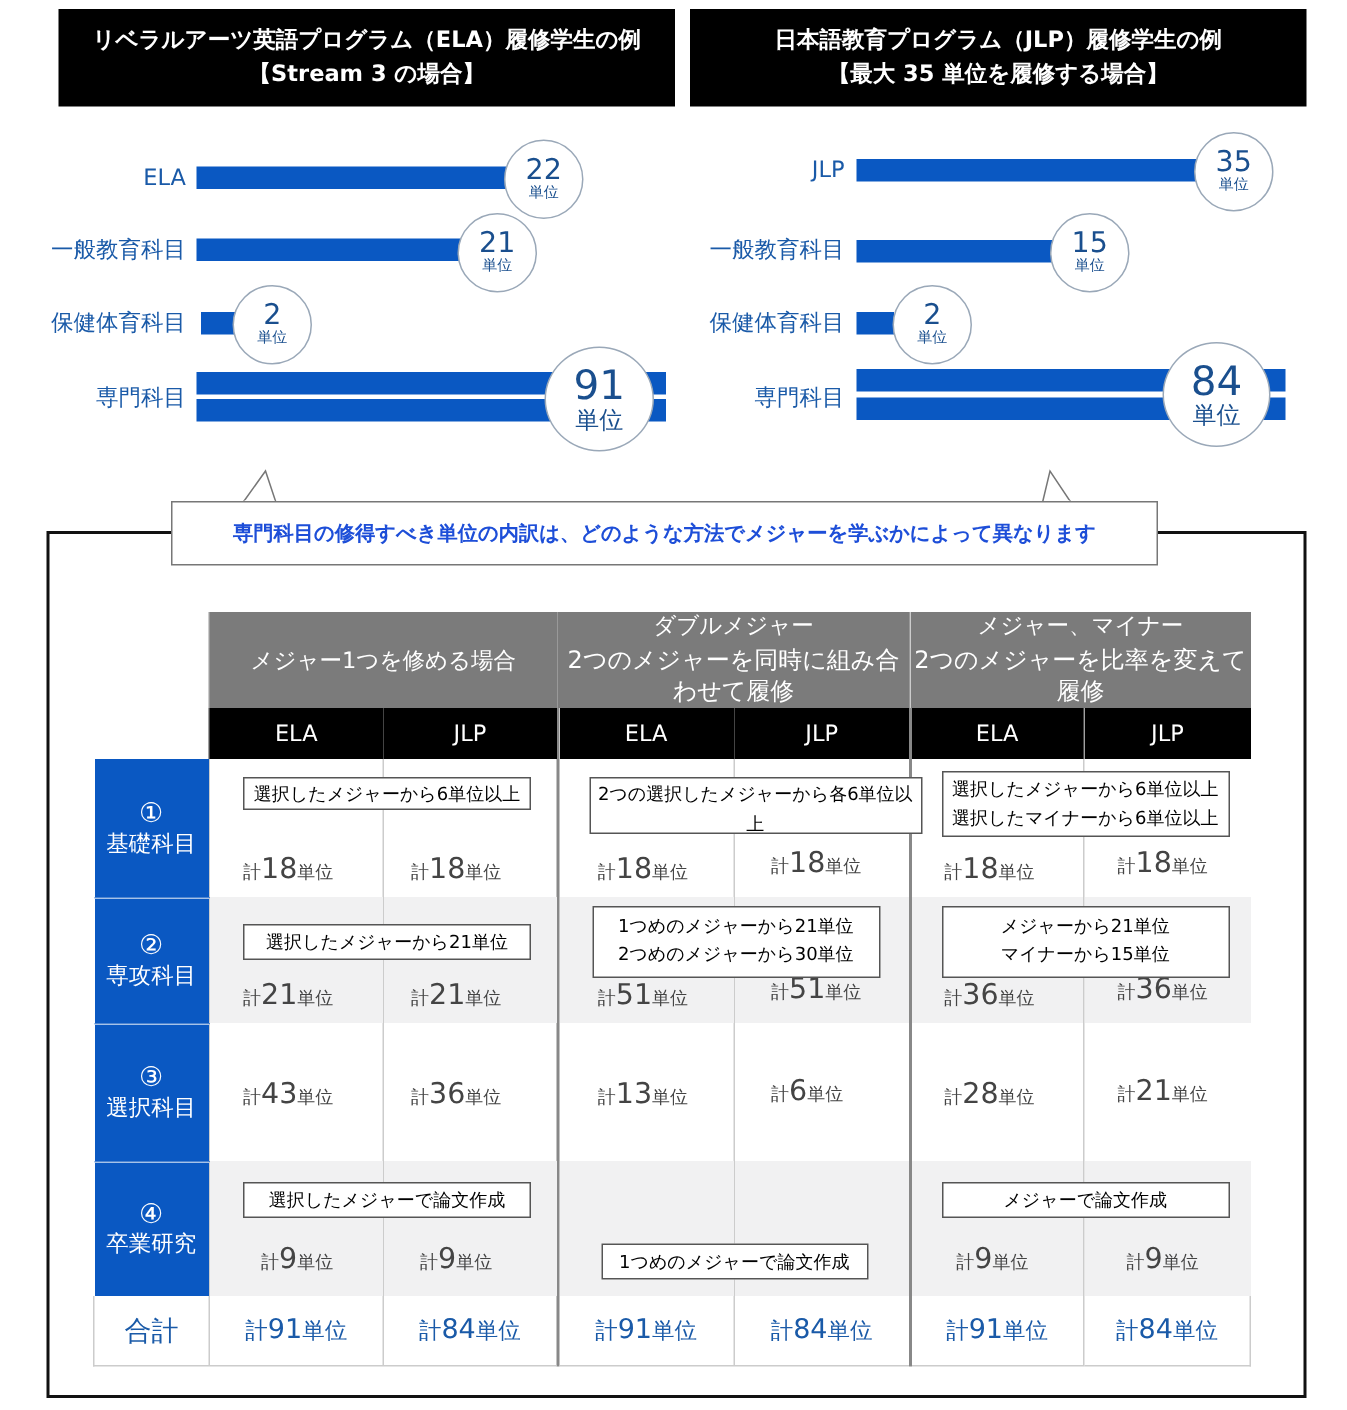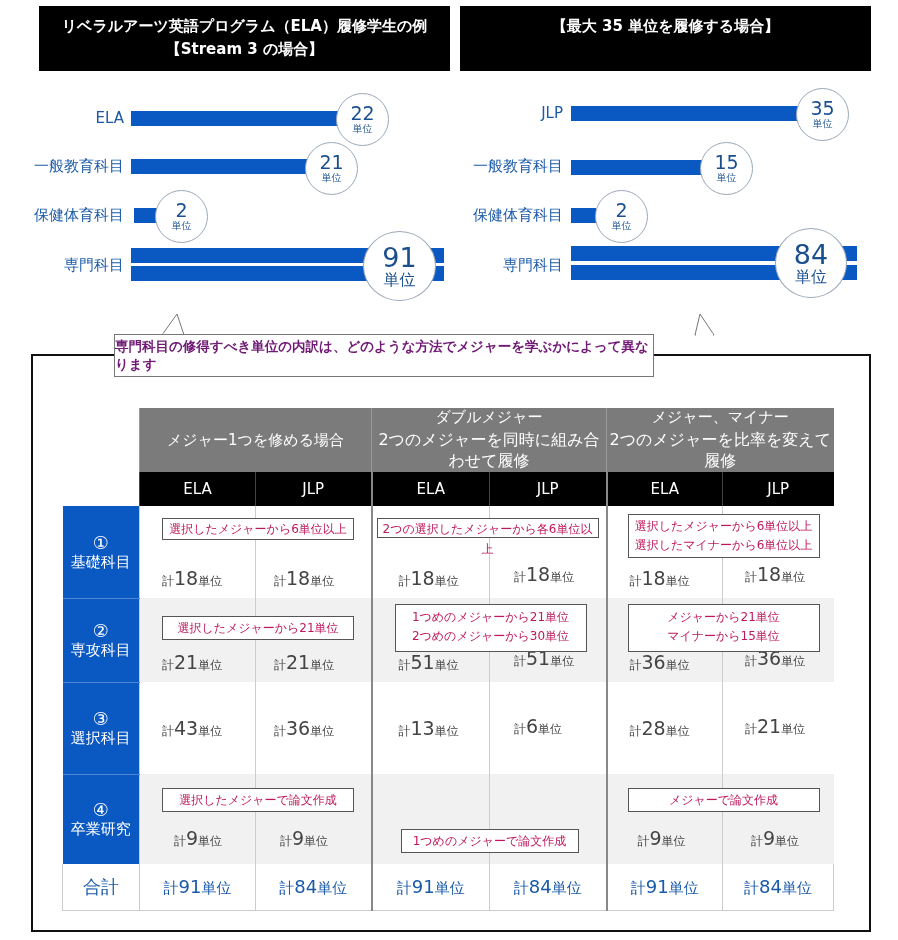--- a/index.html
+++ b/index.html
@@ -10,35 +10,35 @@
   .title-box .t2 { display:block; }
   .bar-label { position: absolute; color: #1a5aa8; font-size: 15px; text-align: right; }
   .bar { position: absolute; background: #0a58c2; height: 15px; }
   .circle { position: absolute; border-radius: 50%; border: 1.5px solid #9aa8b8; background: #fff;
             color: #1a4f8e; text-align: center; display: flex; flex-direction: column; align-items: center; justify-content: center; }
   .circle .num { font-size: 19px; line-height: 19px; }
   .circle .unit { font-size: 10px; line-height: 12px; }
   .circle.big .num { font-size: 27px; line-height: 27px; }
   .circle.big .unit { font-size: 16px; line-height: 18px; }
   .frame { position: absolute; left: 31px; top: 354px; width: 840px; height: 578px; border: 2px solid #111; }
-  .callout { position: absolute; left: 114px; top: 334px; width: 540px; height: 43px; background:#fff;
+  .callout { position: absolute; left: 114px; top: 334px; width: 658px; height: 43px; background:#fff;
              border: 1px solid #777; display:flex; align-items:center; justify-content:center;
-             font-size: 13.5px; color:#701a75; font-weight: bold; }
+             font-size: 13.5px; color:#1d4ed8; font-weight: bold; }
   table { position: absolute; left: 62px; top: 408px; border-collapse: collapse; table-layout: fixed; }
   td { font-size: 13px; text-align: center; vertical-align: top; position: relative; }
   .hdr-gray { background: #7b7b7b; color: #fff; height: 54px; vertical-align: middle; border-left: 1px solid #999; }
   .hdr-gray .main { font-size: 15px; display:block; }
   .hdr-gray .sub { font-size: 16px; display:block; margin-top: 3px; }
   .hdr-black { background: #000; color:#fff; height: 34px; vertical-align: middle; font-size: 15px; border-left: 1px solid #444; }
   .rowhead { background: #0a58c2; color: #fff; font-size: 15px; vertical-align: middle; border-bottom: 1px solid #4f86d1; }
   .rowhead .circ { font-size: 18px; display:block; }
   .cell { border-left: 1px solid #ccc; }
   .grpL { border-left: 2px solid #888; }
   .shade { background: #f1f1f2; }
-  .note { position: absolute; background:#fff; border: 1px solid #555; font-size: 12px; color:#be185d; line-height: 19px; text-align:center; z-index: 2; }
+  .note { position: absolute; background:#fff; border: 1px solid #555; font-size: 12px; color:#000000; line-height: 19px; text-align:center; z-index: 2; }
   .total { position: absolute; bottom: 8px; font-size: 12px; color:#444; }
   .total .n { font-size: 19px; margin-top: 20px; }
   .sum-row td { height: 46px; vertical-align: middle; color: #1a5aa8; font-weight: normal; font-size: 15px; border-bottom: 1px solid #ccc; }
   .sum-row .n { font-size: 18px; }
 </style>
 </head>
 <body>
 
 <div class="title-box" style="left:39px;top:6px;width:411px;height:65px;">
   <span class="t2">リベラルアーツ英語プログラム（ELA）履修学生の例</span>
@@ -68,20 +68,21 @@
 
 <div class="bar-label" style="left:10px;top:256px;width:114px;">専門科目</div>
 <div class="bar" style="left:131px;top:248px;width:313px;"></div>
 <div class="bar" style="left:131px;top:266px;width:313px;"></div>
 <div class="circle big" style="left:363px;top:231px;width:73px;height:70px;">
   <span class="num">91</span>
   <span class="unit">単位</span>
 </div>
 
 <div class="title-box" style="left:460px;top:6px;width:411px;height:65px;">
+  <span class="t2">日本語教育プログラム（JLP）履修学生の例</span>
   <span class="t2">【最大 35 単位を履修する場合】</span>
 </div>
 
 <div class="bar-label" style="left:450px;top:104px;width:113px;">JLP</div>
 <div class="bar" style="left:571px;top:106px;width:230px;"></div>
 <div class="circle" style="left:796px;top:88px;width:53px;height:53px;">
   <span class="num">35</span>
   <span class="unit">単位</span>
 </div>
 
@@ -159,21 +160,21 @@
       <span>基礎科目</span>
     </td>
     <td class="cell">
       <div class="note" style="left:22px;top:12px;width:192px;height:22px;line-height:20px;">選択したメジャーから6単位以上</div>
       <div class="total" style="left:22px;"><span>計</span><span class="n">18</span><span>単位</span></div>
     </td>
     <td class="cell">
       <div class="total" style="left:18px;"><span>計</span><span class="n">18</span><span>単位</span></div>
     </td>
     <td class="cell grpL">
-      <div class="note" style="left:4px;top:12px;width:222px;height:20px;line-height:20px;">2つの選択したメジャーから各6単位以上</div>
+      <div class="note" style="left:20px;top:12px;width:222px;height:38px;line-height:20px;">2つの選択したメジャーから各6単位以上</div>
       <div class="total" style="left:26px;"><span>計</span><span class="n">18</span><span>単位</span></div>
     </td>
     <td class="cell">
       <div class="total" style="left:24px;bottom:12px;"><span>計</span><span class="n">18</span><span>単位</span></div>
     </td>
     <td class="cell grpL">
       <div class="note" style="left:20px;top:8px;width:192px;height:44px;white-space:pre-line;padding-top:2px;">選択したメジャーから6単位以上
 選択したマイナーから6単位以上</div>
       <div class="total" style="left:22px;"><span>計</span><span class="n">18</span><span>単位</span></div>
     </td>

